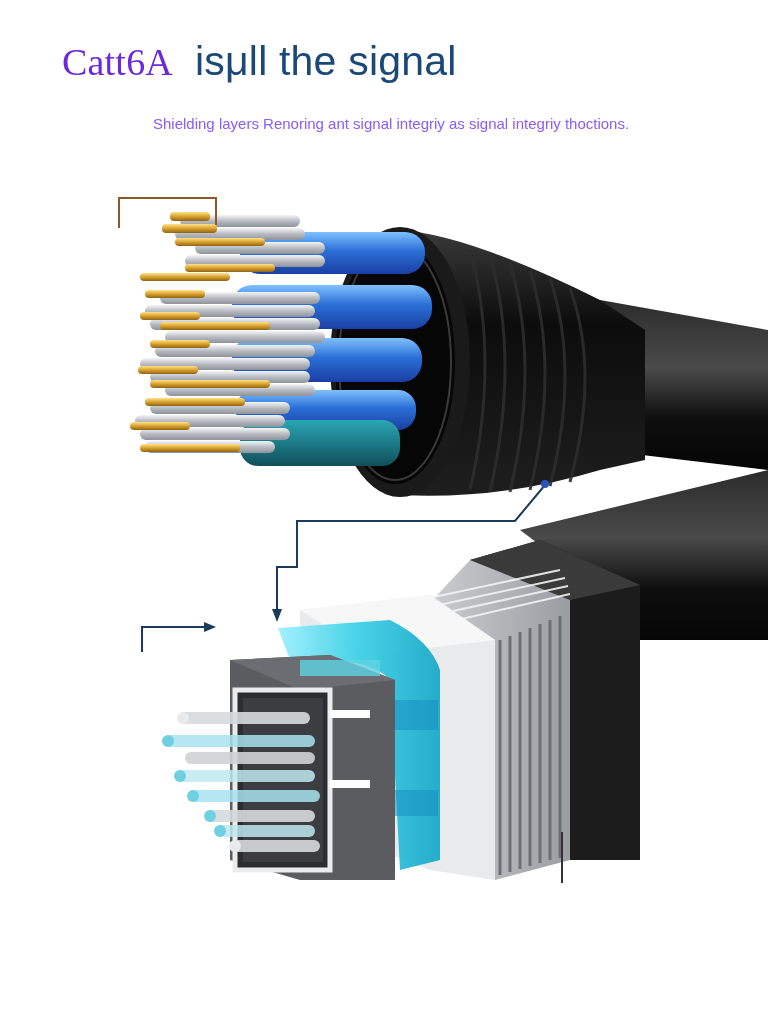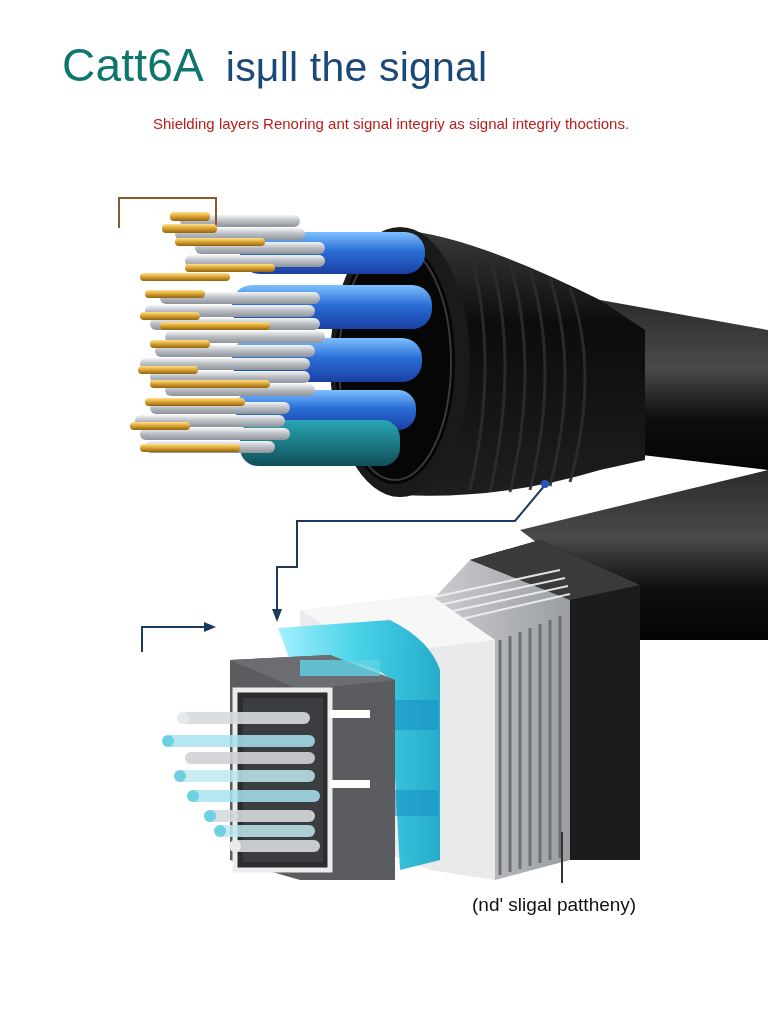--- a/index.html
+++ b/index.html
@@ -1,20 +1,20 @@
 <!DOCTYPE html>
 <html><head>
 <meta charset="utf-8">
 <style>
   html, body { margin: 0; padding: 0; background: #ffffff; }
   body { width: 768px; height: 1024px; position: relative; overflow: hidden; font-family: "Liberation Sans", sans-serif; }
   .title { position: absolute; left: 62px; top: 38px; font-size: 40px; color: #1a4f86; letter-spacing: 0.2px; white-space: nowrap; }
-  .title .brand { font-family: Liberation Sans, sans-serif; color: #0f766e; margin-right: 22px; font-size: 46px; }
+  .title .brand { font-family: Liberation Serif, serif; color: #6d28d9; margin-right: 22px; font-size: 38px; }
   .title .rest { font-family: "Liberation Sans", sans-serif; color: #1a4879; font-size: 41px; }
-  .subtitle { position: absolute; left: 153px; top: 115px; font-size: 15px; color: #b91c1c; white-space: nowrap; text-align: right; }
+  .subtitle { position: absolute; left: 153px; top: 115px; font-size: 15px; color: #8b5cf6; white-space: nowrap; text-align: right; }
   .caption { position: absolute; left: 472px; top: 892px; font-size: 19px; color: #111; line-height: 26px; white-space: nowrap; }
   svg.art { position: absolute; left: 0; top: 0; }
 </style>
 </head>
 <body>
 
 <div class="title">
   <span class="brand">Catt6A</span><span class="rest">isμll the signal</span>
 </div>
 <div class="subtitle">Shielding layers Renoring ant signal integriy as signal integriy thoctions.</div>
@@ -199,14 +199,13 @@
     <polyline points="545,485 515,521 297,521 297,567 277,567 277,610" fill="none" stroke="#1b3a5c" stroke-width="2"></polyline>
     <polygon points="277,622 272,609 282,609" fill="#1b3a5c"></polygon>
     <circle cx="545" cy="484" r="4" fill="#2a55c0"></circle>
   </g>
   <g>
     <line x1="562" y1="832" x2="562" y2="883" stroke="#333" stroke-width="2"></line>
   </g>
 </svg>
 
 <div class="caption">
-  <div>(nd' sligal pattheny)</div>
 </div>
 
 </body></html>

